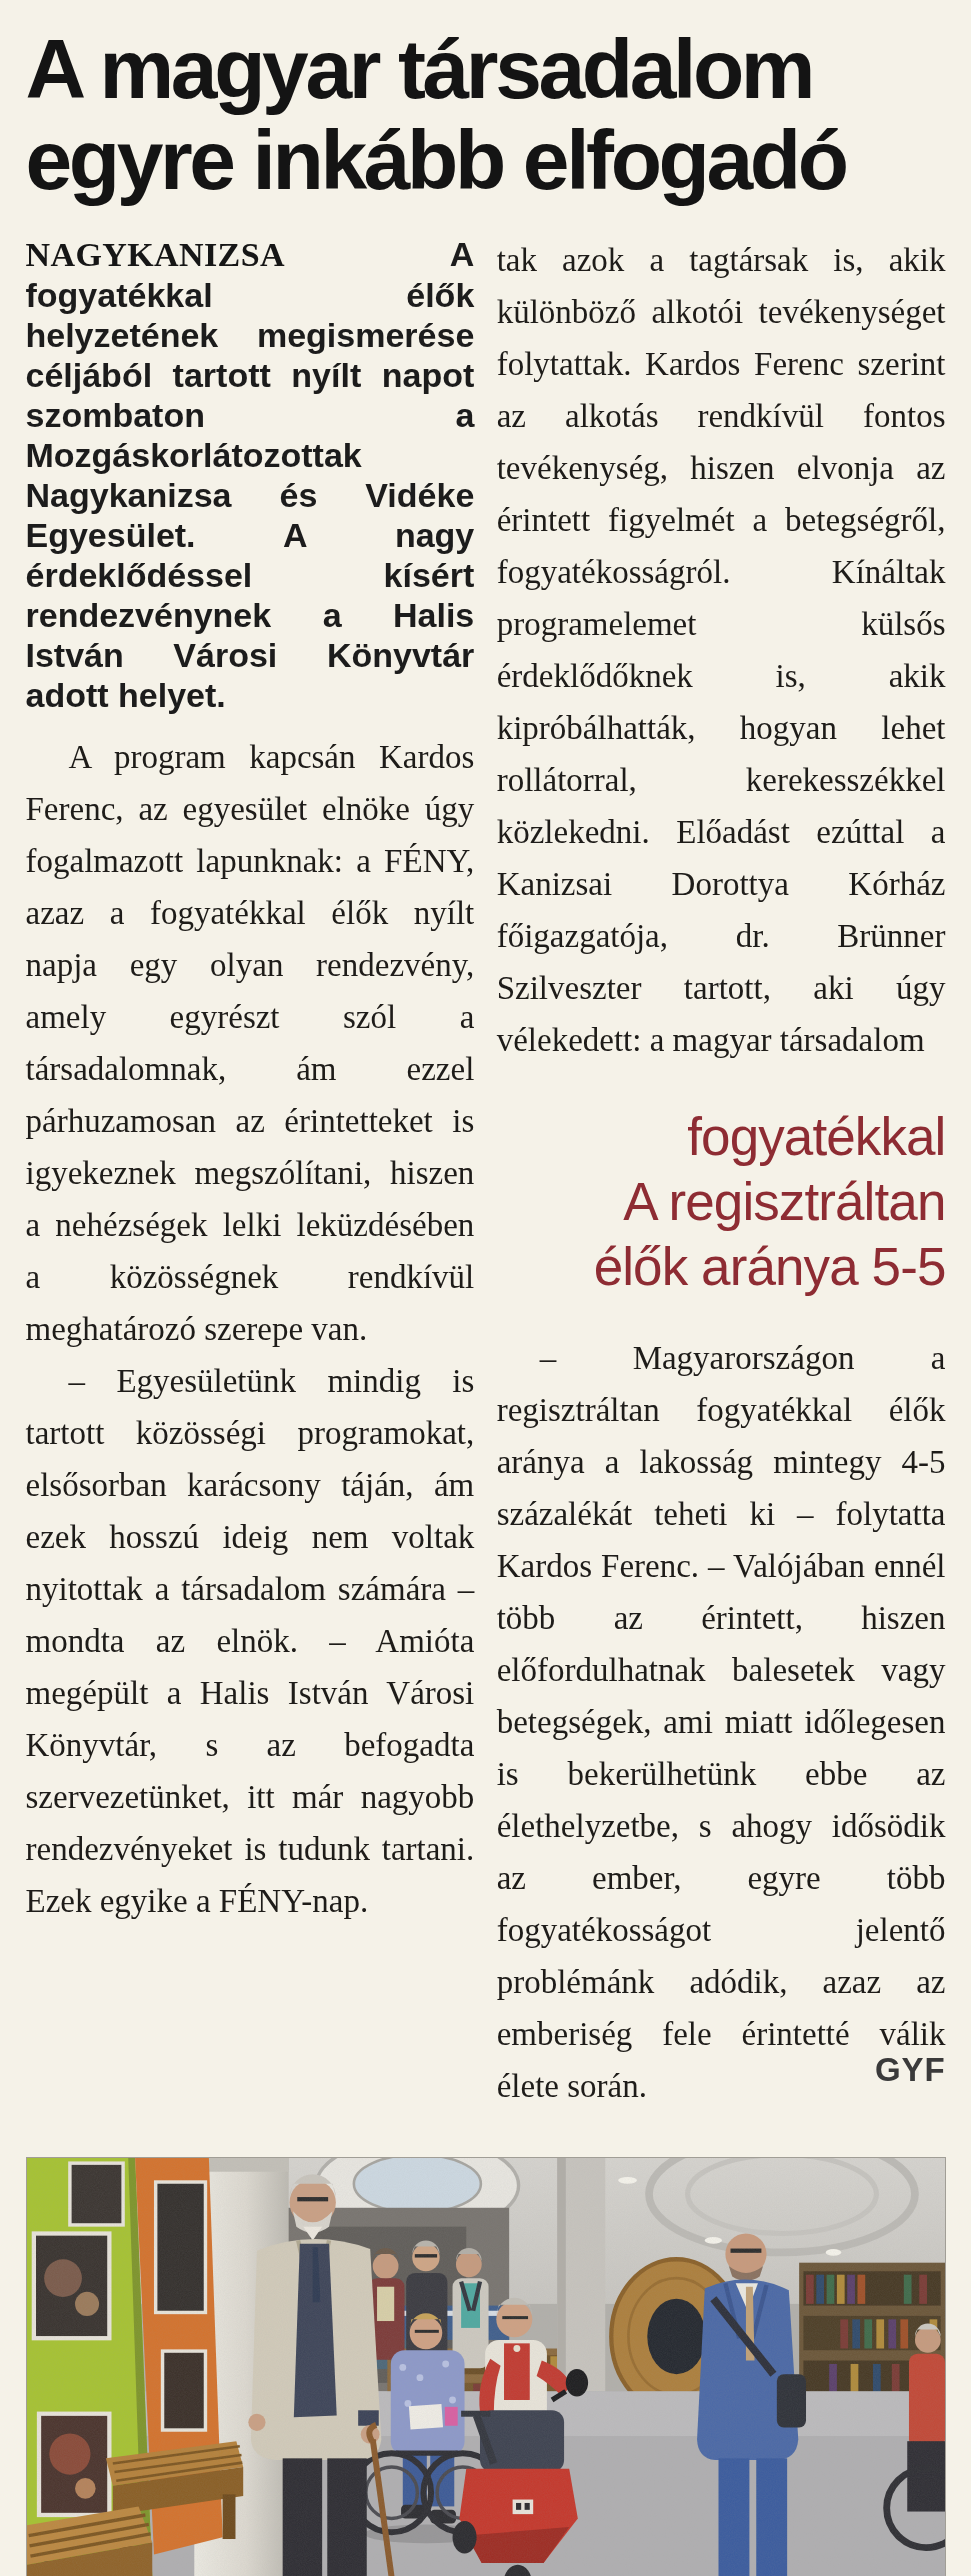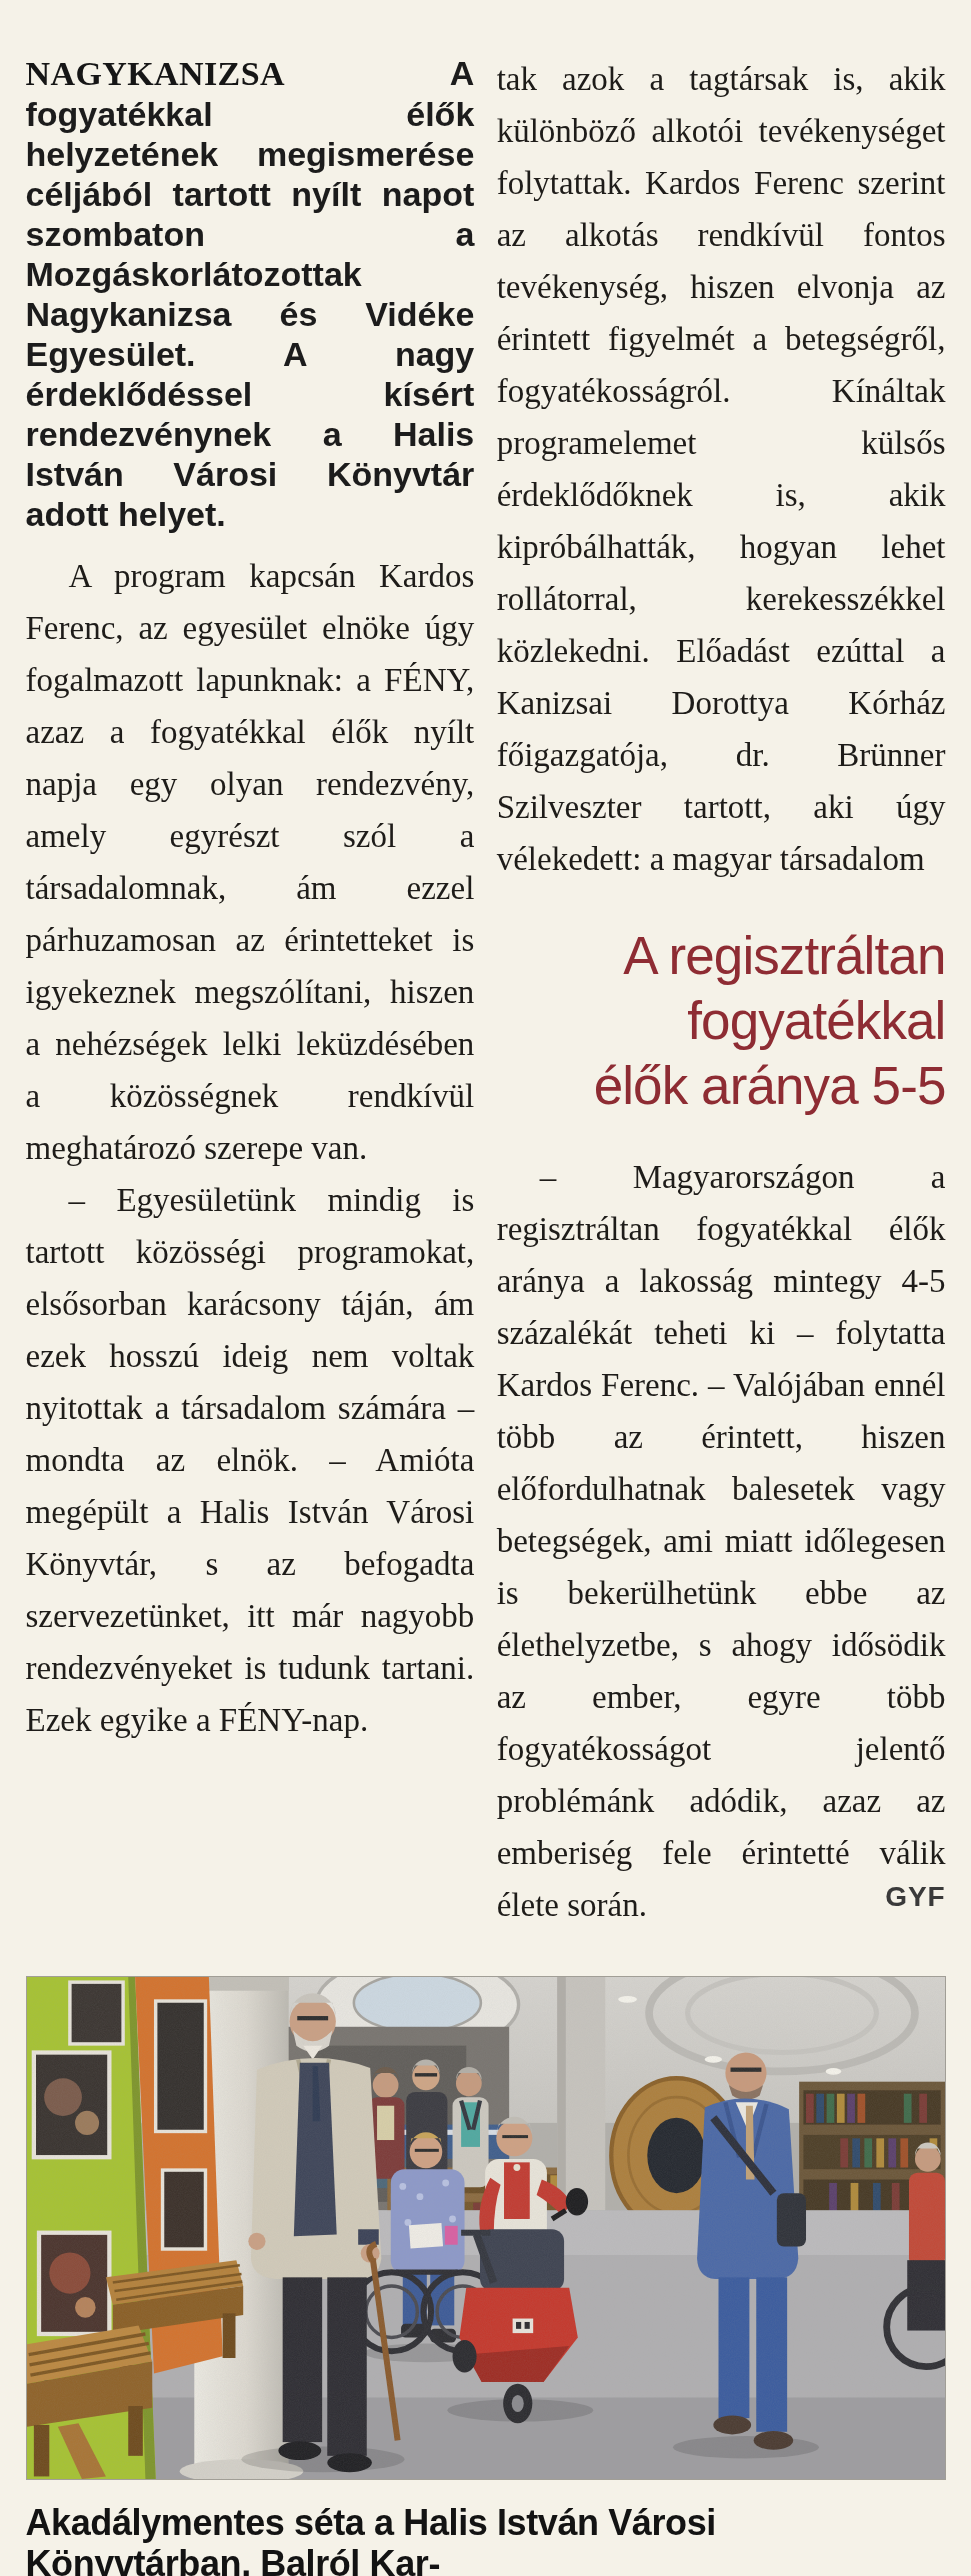--- a/index.html
+++ b/index.html
@@ -56,24 +56,24 @@
     font-family: "Liberation Sans", sans-serif;
     font-size: 53px;
     line-height: 65px;
     letter-spacing: -0.9px;
     text-align: right;
     margin: 38px 0 33px 0;
   }
   .p-last { position: relative; }
   .byline {
     position: absolute;
-    right: 0; bottom: 8px;
+    right: 0; bottom: 16px;
     font-family: "Liberation Sans", sans-serif;
     font-weight: bold;
-    font-size: 28px;
+    font-size: 33px;
     color: #3a3a3a;
     letter-spacing: 0.9px;
   }
   .photo-wrap {
     margin-top: 45px;
     width: 920px; height: 504px;
     border: 0.9px solid #a19e96;
     box-sizing: border-box;
     background: #b0afb1;
   }
@@ -87,38 +87,39 @@
     line-height: 41px;
     letter-spacing: -0.4px;
     color: #131313;
   }
 </style>
 </head>
 <body>
 
 <div class="page">
 
+  <h1 class="headline">A magyar társadalom egyre inkább elfogadó</h1>
 
   <div class="columns">
 
     <div class="col">
       <p class="lead"><span class="loctag">NAGYKANIZSA</span><span> A fogyatékkal élők helyzetének megismerése céljából tartott nyílt napot szombaton a Mozgáskorlátozottak Nagykanizsa és Vidéke Egyesület. A nagy érdeklődéssel kísért rendezvénynek a Halis István Városi Könyvtár adott helyet.</span></p>
       <div class="bodytext">
         <p class="ind">A program kapcsán Kardos Ferenc, az egyesület elnöke úgy fogalmazott lapunknak: a FÉNY, azaz a fogyatékkal élők nyílt napja egy olyan rendezvény, amely egyrészt szól a társadalomnak, ám ezzel párhuzamosan az érintetteket is igyekeznek megszólítani, hiszen a nehézségek lelki leküzdésében a közösségnek rendkívül meghatározó szerepe van.</p>
         <p class="ind">– Egyesületünk mindig is tartott közösségi programokat, elsősorban karácsony táján, ám ezek hosszú ideig nem voltak nyitottak a társadalom számára – mondta az elnök. – Amióta megépült a Halis István Városi Könyvtár, s az befogadta szervezetünket, itt már nagyobb rendezvényeket is tudunk tartani. Ezek egyike a FÉNY-nap.</p>
       </div>
     </div>
 
     <div class="col">
       <div class="bodytext">
         <p>tak azok a tagtársak is, akik különböző alkotói tevékenységet folytattak. Kardos Ferenc szerint az alkotás rendkívül fontos tevékenység, hiszen elvonja az érintett figyelmét a betegségről, fogyatékosságról. Kínáltak programelemet külsős érdeklődőknek is, akik kipróbálhatták, hogyan lehet rollátorral, kerekesszékkel közlekedni. Előadást ezúttal a Kanizsai Dorottya Kórház főigazgatója, dr. Brünner Szilveszter tartott, aki úgy vélekedett: a magyar társadalom</p>
       </div>
       <div class="pquote" style="color:#8e2c33;">
+        <div>fogyatékkal</div>
         <div>A regisztráltan</div>
-        <div>fogyatékkal</div>
         <div>élők aránya 5-5</div>
       </div>
       <div class="bodytext">
         <p class="ind p-last"><span>– Magyarországon a regisztráltan fogyatékkal élők aránya a lakosság mintegy 4-5 százalékát teheti ki – folytatta Kardos Ferenc. – Valójában ennél több az érintett, hiszen előfordulhatnak balesetek vagy betegségek, ami miatt időlegesen is bekerülhetünk ebbe az élethelyzetbe, s ahogy idősödik az ember, egyre több fogyatékosságot jelentő problémánk adódik, azaz az emberiség fele érintetté válik élete során.</span><span class="byline">GYF</span></p>
       </div>
     </div>
   </div>
 
   <div class="photo-wrap">
     <svg viewBox="0 0 1070 585" preserveAspectRatio="none" role="img" aria-label="Akadálymentes séta a Halis István Városi Könyvtár belsejében: szakállas férfi sétabottal, kerekesszékes hölgy, mikrofont tartó hölgy elektromos mopeden, kék öltönyös férfi, háttérben könyvespolcok">

